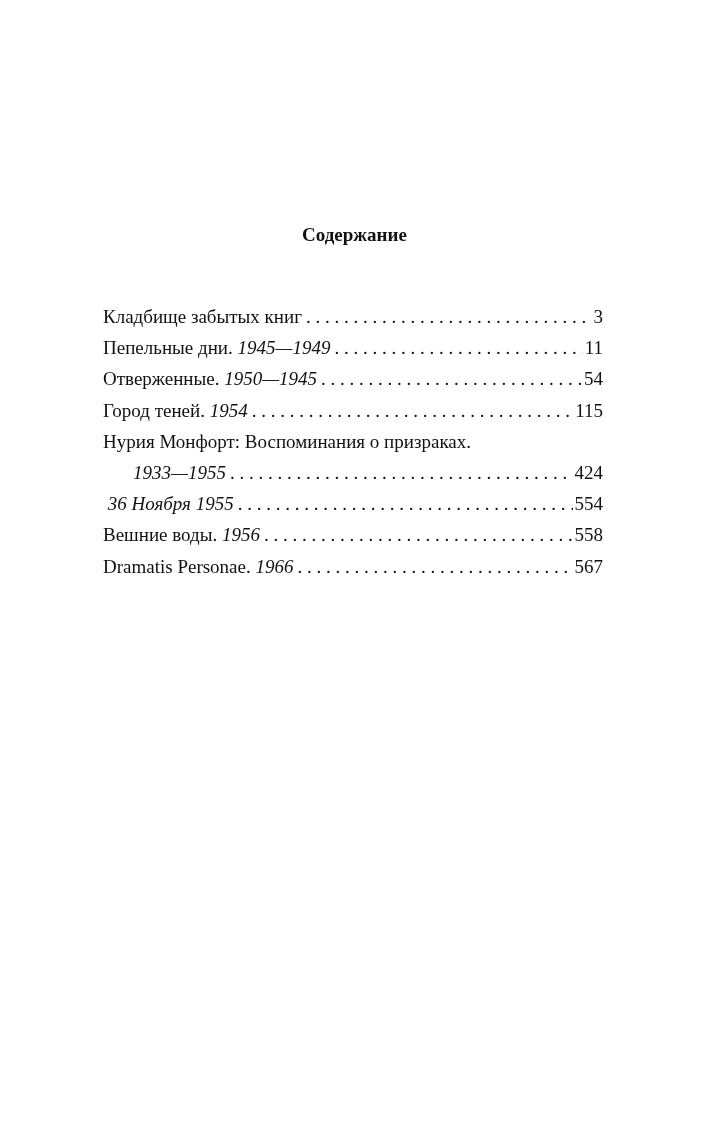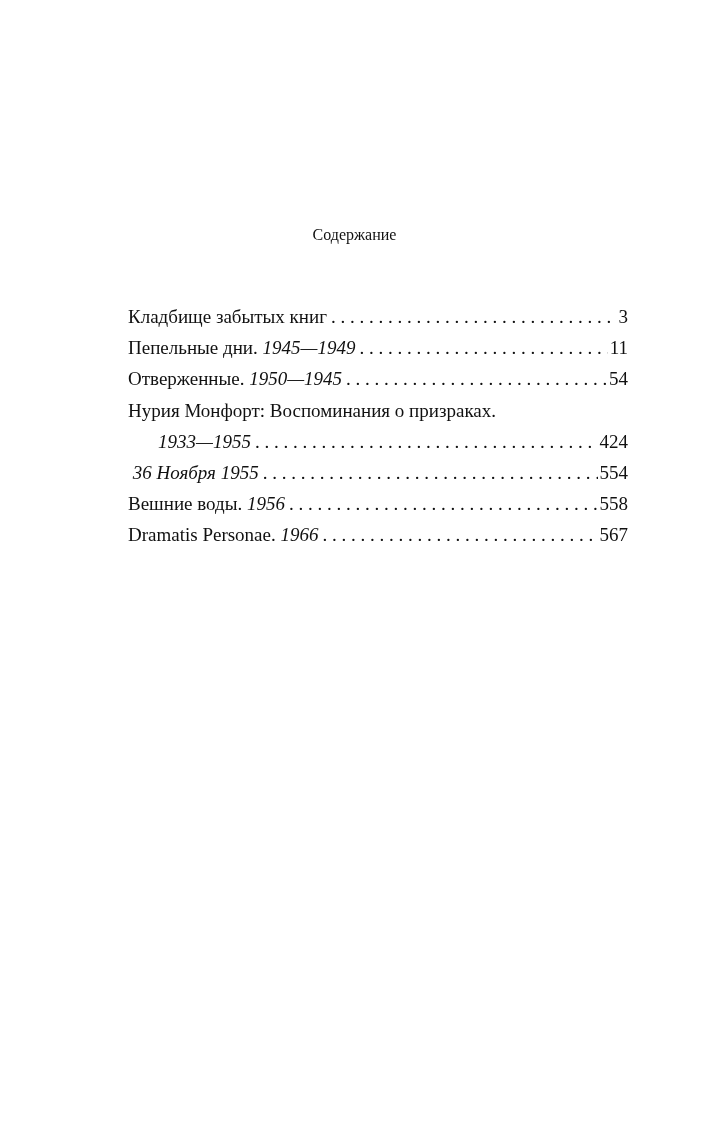--- a/index.html
+++ b/index.html
@@ -14,28 +14,28 @@
       overflow: hidden;
       font-family: "Liberation Serif", "DejaVu Serif", serif;
       color: #111111;
     }
     .page-title {
       position: absolute;
       top: 221px;
       left: 0;
       width: 709px;
       text-align: center;
-      font-weight: normal;
-      font-size: 16px;
+      font-weight: bold;
+      font-size: 19px;
       line-height: 28px;
     }
     .toc {
       position: absolute;
       top: 301px;
-      left: 128px;
+      left: 103px;
       width: 500px;
     }
     .toc-row {
       display: flex;
       align-items: baseline;
       height: 31.2px;
       font-size: 19px;
       line-height: 31.2px;
       white-space: nowrap;
     }
@@ -76,20 +76,25 @@
     <span class="toc-page">11</span>
   </div>
 
   <div class="toc-row">
     <span class="toc-title">Отверженные.</span>&nbsp;<span class="toc-date">1950—1945</span>
     <span class="leader"></span>
     <span class="toc-page">54</span>
   </div>
 
 
+  <div class="toc-row">
+    <span class="toc-title">Город теней.</span>&nbsp;<span class="toc-date">1954</span>
+    <span class="leader"></span>
+    <span class="toc-page">115</span>
+  </div>
 
   <div class="toc-row">
     <span class="toc-title">Нурия Монфорт: Воспоминания о призраках.</span>
   </div>
   <div class="toc-row cont">
     <span class="toc-date">1933—1955</span>
     <span class="leader"></span>
     <span class="toc-page">424</span>
   </div>
 

